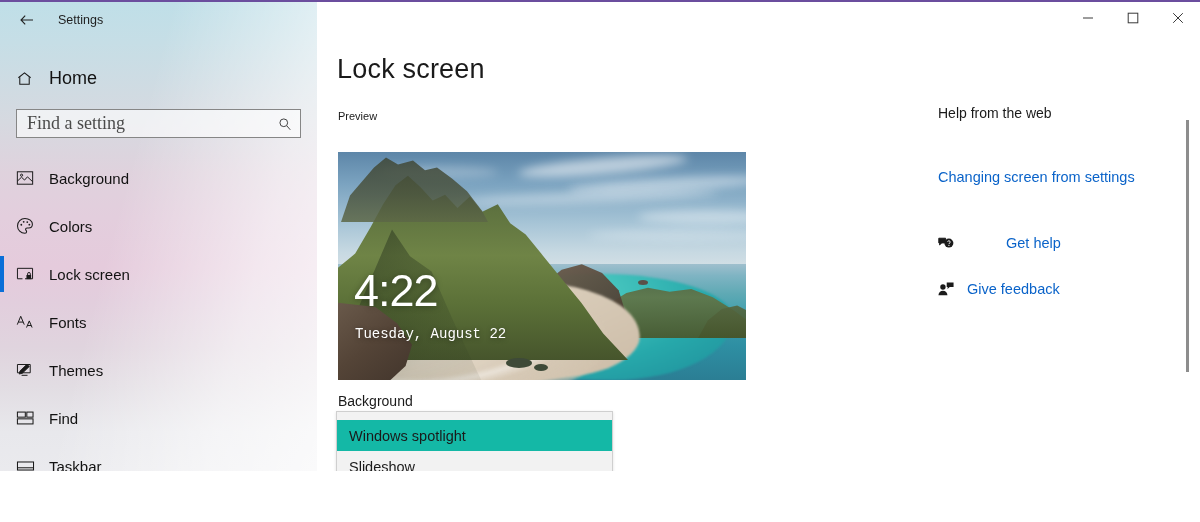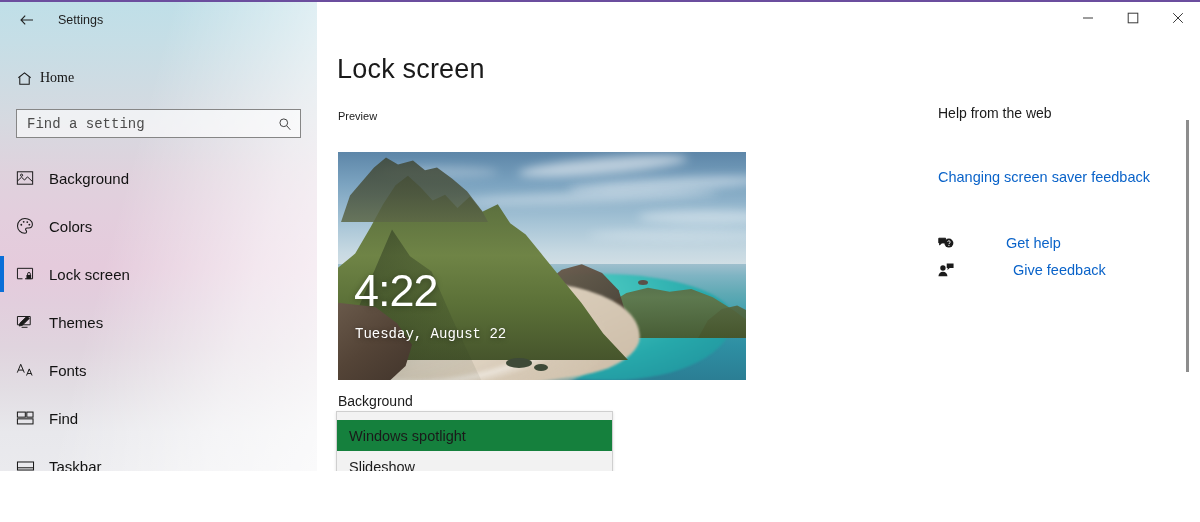--- a/index.html
+++ b/index.html
@@ -62,35 +62,35 @@
     color: #1f1f1f;
   }
 
   .home-row {
     height: 36px;
     margin-top: 22px;
     display: flex; align-items: center;
     padding-left: 16px;
   }
   .home-row .ico { width: 24px; display:flex; align-items:center; justify-content:flex-start; color:#1a1a1a; }
-  .home-label { font-size: 14px; color: #121212; font-family: Liberation Serif, serif; }
+  .home-label { margin-left: 9px; font-size: 18px; color: #121212; }
 
   .search-wrap {
     margin: 13px 16px 0 16px;
     height: 29px;
     background: rgba(255,255,255,0.62);
     border: 1px solid #868686;
     display: flex; align-items: center;
     position: relative;
   }
   .search-input {
     flex: 1;
     border: 0; outline: 0; background: transparent;
-    font-family: Liberation Mono, monospace;
-    font-size: 14px;
+    font-family: Liberation Serif, serif;
+    font-size: 18px;
     color: #2b2b2b;
     padding: 0 28px 0 10px;
   }
   .search-input::placeholder { color: #4b4b4b; opacity: 1; }
   .search-ico {
     position: absolute; right: 8px; top: 50%;
     transform: translateY(-50%);
     color: #3c3c3c;
     display: flex;
   }
@@ -335,21 +335,21 @@
     overflow: hidden;
   }
   .dd-item {
     height: 31px;
     display: flex; align-items: center;
     padding-left: 12px;
     font-size: 14.5px;
     color: #1a1a1a;
   }
   .dd-item:first-child { margin-top: 8px; }
-  .dd-item.highlighted { background: #15803d; }
+  .dd-item.highlighted { background: #14b8a6; }
 
   
   .help-title {
     position: absolute;
     left: 621px; top: 103px;
     font-size: 14px;
     color: #1a1a1a;
   }
   .help-link {
     position: absolute;
@@ -361,21 +361,21 @@
   }
   .help-link.l1 { top: 139px; }
   .help-link.l2 { top: 167px; }
 
   .action-row {
     position: absolute;
     left: 618px;
     display: flex; align-items: center;
   }
   .action-row.a1 { top: 231px; gap: 39px; }
-  .action-row.a2 { top: 258px; gap: 46px; }
+  .action-row.a2 { top: 277px; }
   .action-ico {
     width: 22px; height: 20px;
     display: flex; align-items: center; justify-content: center;
     color: #1b1b1b;
   }
   .action-label {
     margin-left: 10px;
     font-size: 14.5px;
     color: #0a63c9;
   }
@@ -461,38 +461,38 @@
             <rect x="11.6" y="9.6" width="5.2" height="4.6" fill="currentColor" stroke="none"></rect>
             <path d="M12.9 9.6V8.3a1.5 1.5 0 013 0v1.3"></path>
           </svg>
         </span>
         <span class="nav-label">Lock screen</span>
       </div>
 
       <div class="nav-item">
 
         <span class="nav-ico">
+          <svg width="20" height="16" viewBox="0 0 22 17" fill="none" stroke="currentColor" stroke-width="1.1">
+            <path d="M1.4 11.4L5.2 2.2l3.9 9.2M2.6 8.6h5.2"></path>
+            <path d="M11.6 14.6l3-7.3 3.1 7.3M12.5 12.4h4.2"></path>
+          </svg>
+        </span>
+        <span class="nav-label">Fonts</span>
+      </div>
+
+      <div class="nav-item">
+
+        <span class="nav-ico">
           <svg width="18" height="16" viewBox="0 0 20 17" fill="none" stroke="currentColor" stroke-width="1.1">
             <path d="M1.6 2.4h14.2v9.2H1.6z"></path>
             <path d="M6.2 14.4h6.6"></path>
             <path d="M4.4 9.6l7.8-7.6 2.6 2.6-7.8 7.6-3.4.8z" fill="currentColor" stroke="currentColor" stroke-width=".9"></path>
           </svg>
         </span>
         <span class="nav-label">Themes</span>
-      </div>
-
-      <div class="nav-item">
-
-        <span class="nav-ico">
-          <svg width="20" height="16" viewBox="0 0 22 17" fill="none" stroke="currentColor" stroke-width="1.1">
-            <path d="M1.4 11.4L5.2 2.2l3.9 9.2M2.6 8.6h5.2"></path>
-            <path d="M11.6 14.6l3-7.3 3.1 7.3M12.5 12.4h4.2"></path>
-          </svg>
-        </span>
-        <span class="nav-label">Fonts</span>
       </div>
 
       <div class="nav-item">
 
         <span class="nav-ico">
           <svg width="19" height="16" viewBox="0 0 20 17" fill="none" stroke="currentColor" stroke-width="1.1">
             <rect x="1.4" y="2.2" width="8.4" height="5.4"></rect>
             <rect x="11.4" y="2.2" width="6.6" height="5.4"></rect>
             <rect x="1.4" y="9.4" width="16.6" height="5.4"></rect>
           </svg>
@@ -574,21 +574,21 @@
       </div>
       <div class="dd-item">
         <span>Slideshow</span>
       </div>
       <div class="dd-item">
         <span>Picture</span>
       </div>
     </div>
 
     <div class="help-title">Help from the web</div>
-    <a class="help-link l2" href="#">Changing screen saver feedback</a>
+    <a class="help-link l2" href="#">Changing screen from settings</a>
 
     <div class="action-row a1">
       <span class="action-ico">
         <svg width="18" height="16" viewBox="0 0 20 17" fill="none" stroke="currentColor" stroke-width="1.1">
           <path d="M2 3.2h7.6v5.2H5.4L2.8 10.6l.3-2.2H2z" fill="currentColor" stroke="currentColor"></path>
           <circle cx="13.2" cy="8.6" r="5" fill="currentColor" stroke="none"></circle>
           <path d="M11.8 7.1a1.45 1.45 0 012.85.45c0 1-1.4 1.1-1.4 2.1" stroke="#fff" stroke-width="1" fill="none"></path>
           <circle cx="13.25" cy="11.2" r=".62" fill="#fff" stroke="none"></circle>
         </svg>
       </span>

